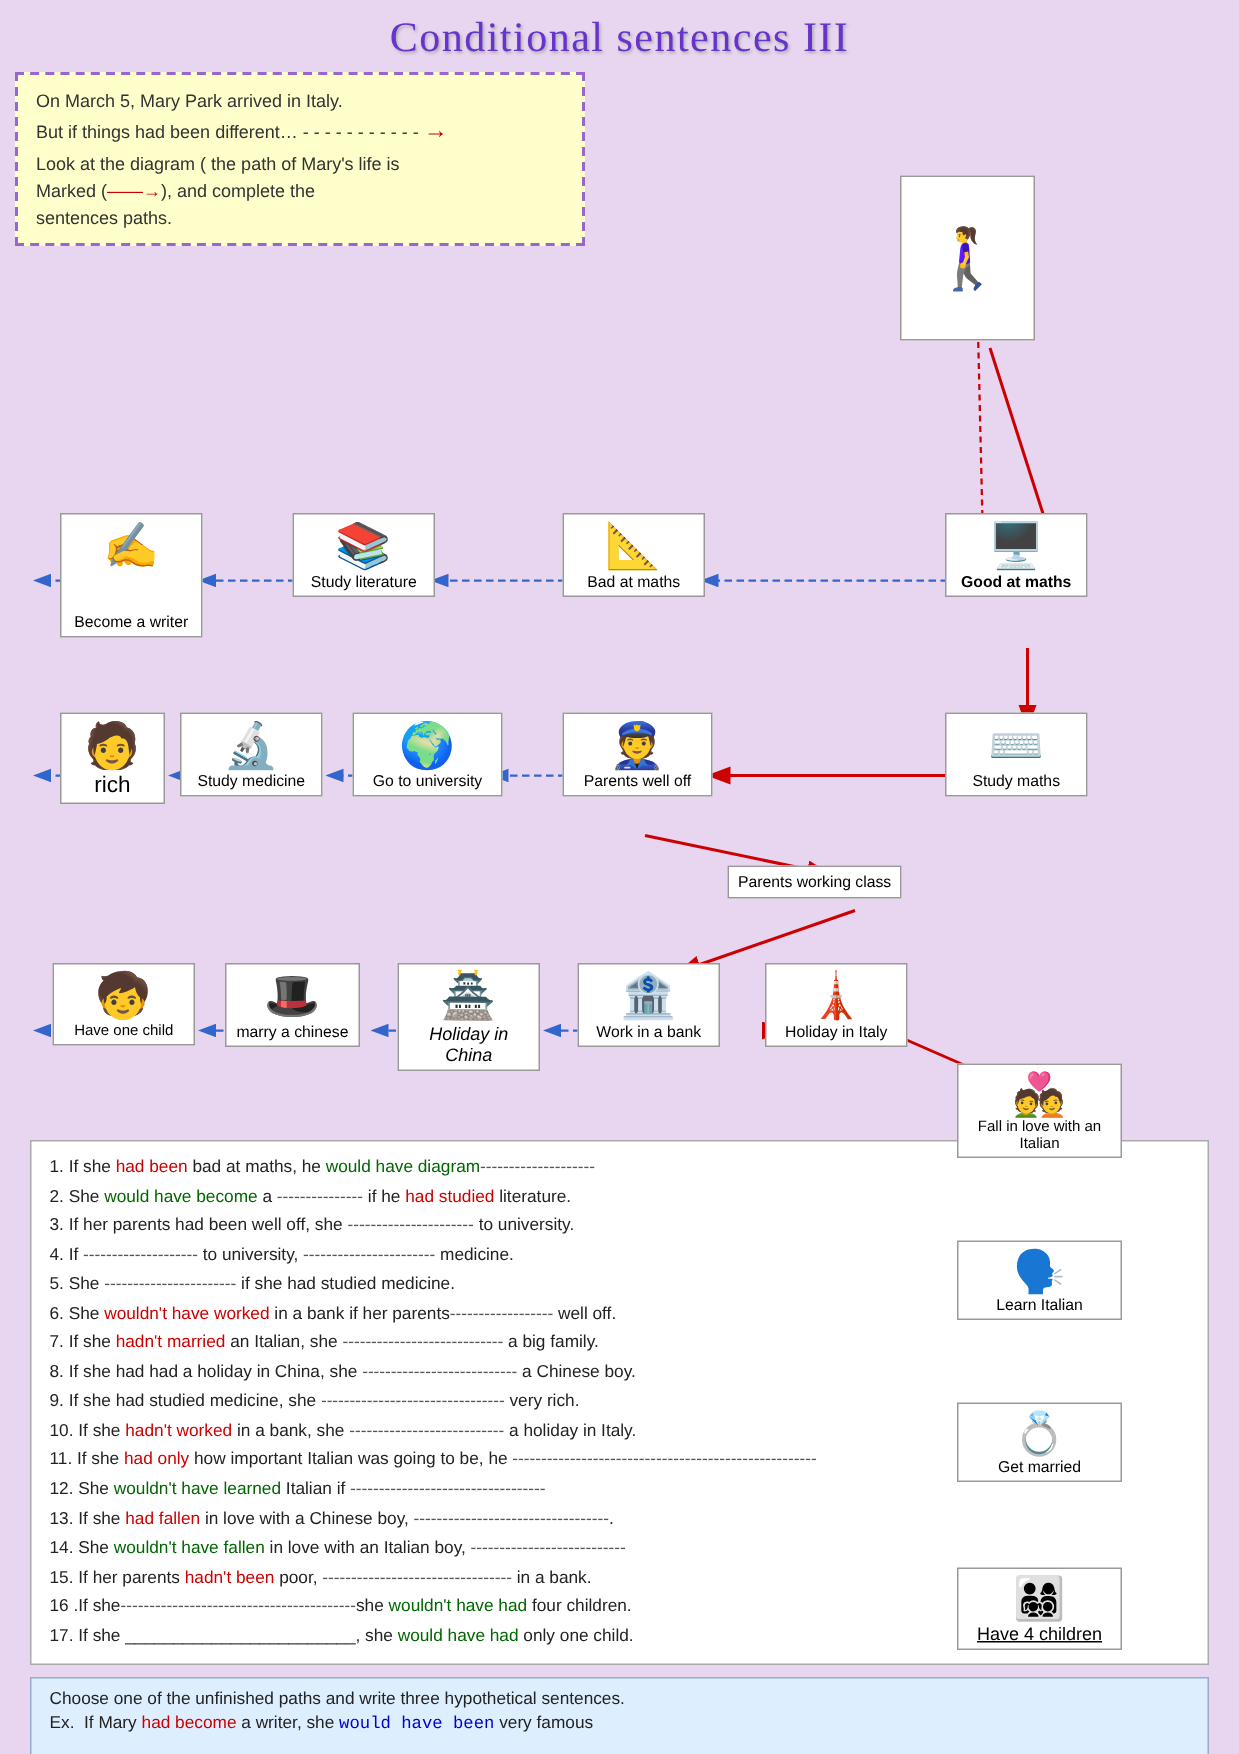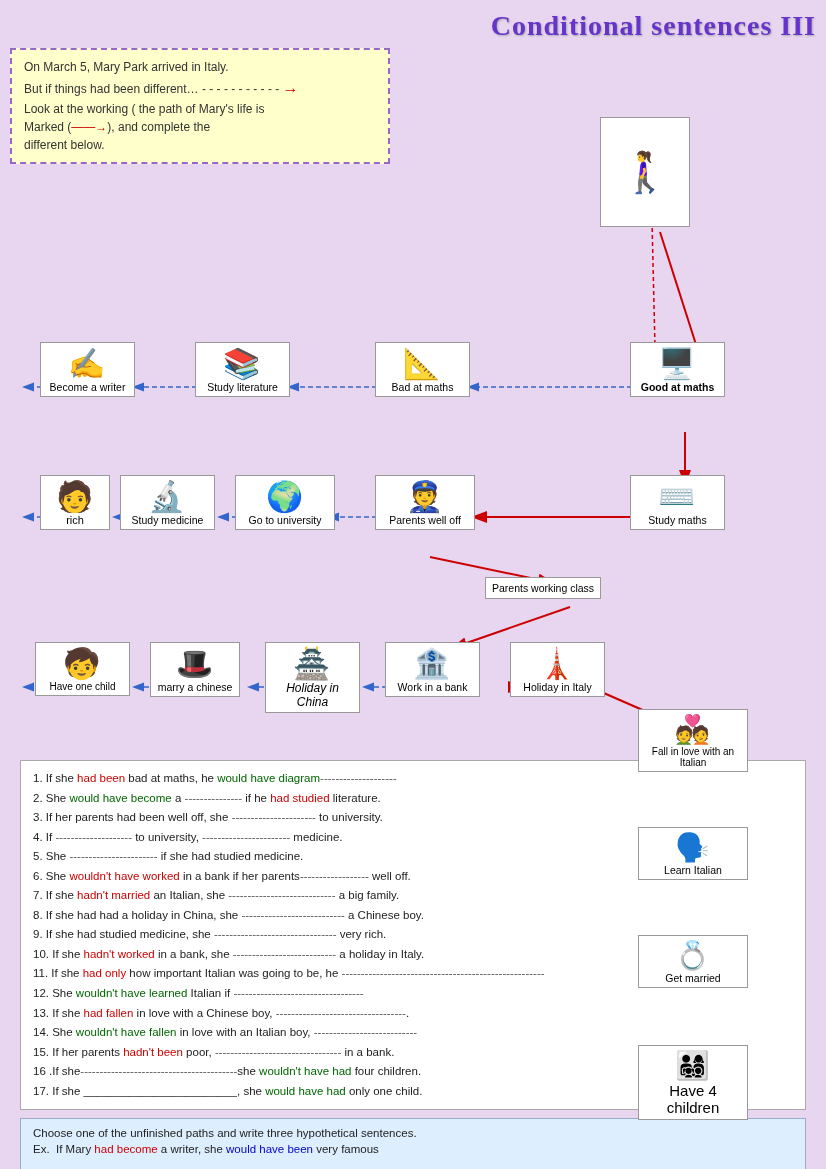--- a/index.html
+++ b/index.html
@@ -14,23 +14,23 @@
     }
     .page {
       background: #e8d5f0;
       margin: 0;
       padding: 10px;
       min-height: 1169px;
       position: relative;
     }
     
     .title {
-      text-align: right;
+      text-align: center;
       font-size: 28px;
-      font-weight: bold;
+      font-weight: normal;
       color: #6633cc;
       font-family: 'Comic Sans MS', cursive;
       text-shadow: 1px 1px 2px #aaa;
       margin-bottom: 8px;
       letter-spacing: 1px;
     }
     
     .intro-box {
       border: 2px dashed #9966cc;
       background: #ffffcc;
@@ -92,23 +92,23 @@
 
 <div class="page">
 
   <div class="title">Conditional sentences III</div>
 
   <div class="intro-box">
     <div>On March 5, Mary Park arrived in Italy.</div>
     <div>
       <span>But if things had been different…</span> <span style="color:#333">- - - - - - - - - - -</span> <span style="color:#cc0000; font-size:16px">→</span>
     </div>
-    <div>Look at the working ( the path of Mary's life is</div>
+    <div>Look at the diagram ( the path of Mary's life is</div>
     <div>Marked (<span style="color:#cc0000">——→</span>), and complete the</div>
-    <div>different below.</div>
+    <div>sentences paths.</div>
   </div>
 
   <div class="diagram" style="margin-top:45px; position:relative; width:780px; height:665px; margin-left:10px;">
 
     <svg class="arrows-svg">
 
       <defs>
         <marker id="arrowRed" markerWidth="8" markerHeight="8" refX="6" refY="3" orient="auto">
           <path d="M0,0 L0,6 L8,3 z" fill="#cc0000"></path>
         </marker>
@@ -181,36 +181,36 @@
       <div style="font-size:10.5px;">Bad at maths</div>
     </div>
 
     <div style="position:absolute; top:255px; left:175px; width:95px; background:white; border:1.5px solid #999; text-align:center; padding:3px;">
       <div style="font-size:30px;">📚</div>
       <div style="font-size:10.5px;">Study literature</div>
     </div>
 
     <div style="position:absolute; top:255px; left:20px; width:95px; background:white; border:1.5px solid #999; text-align:center; padding:3px;">
       <div style="font-size:30px;">✍️</div>
-      <div style="font-size:10.5px;">Become a writer</div>
+      <div style="font-size:10.5px;margin-top:27px;">Become a writer</div>
     </div>
 
     <div style="position:absolute; top:388px; left:610px; width:95px; background:white; border:1.5px solid #999; text-align:center; padding:3px;">
       <div style="font-size:30px;">⌨️</div>
       <div style="font-size:10.5px;">Study maths</div>
     </div>
 
     <div style="position:absolute; top:388px; left:355px; width:100px; background:white; border:1.5px solid #999; text-align:center; padding:3px;">
       <div style="font-size:30px;">👮</div>
       <div style="font-size:10.5px;">Parents well off</div>
     </div>
 
     <div style="position:absolute; top:388px; left:20px; width:70px; background:white; border:1.5px solid #999; text-align:center; padding:3px;">
       <div style="font-size:30px;">🧑</div>
-      <div style="font-size:11px;">rich</div>
+      <div style="font-size:15px;">rich</div>
     </div>
 
     <div style="position:absolute; top:388px; left:100px; width:95px; background:white; border:1.5px solid #999; text-align:center; padding:3px;">
       <div style="font-size:30px;">🔬</div>
       <div style="font-size:10.5px;">Study medicine</div>
     </div>
 
     <div style="position:absolute; top:388px; left:215px; width:100px; background:white; border:1.5px solid #999; text-align:center; padding:3px;">
       <div style="font-size:30px;">🌍</div>
       <div style="font-size:10.5px;">Go to university</div>
@@ -255,21 +255,21 @@
       <div style="font-size:10.5px;">Learn Italian</div>
     </div>
 
     <div style="position:absolute; top:848px; left:618px; width:110px; background:white; border:1.5px solid #999; text-align:center; padding:3px;">
       <div style="font-size:28px;">💍</div>
       <div style="font-size:10.5px;">Get married</div>
     </div>
 
     <div style="position:absolute; top:958px; left:618px; width:110px; background:white; border:1.5px solid #999; text-align:center; padding:3px;">
       <div style="font-size:28px;">👨‍👩‍👧‍👦</div>
-      <div style="font-size:15px;">Have 4 children</div>
+      <div style="font-size:12px;text-decoration:underline;">Have 4 children</div>
     </div>
 
   </div>
 
   <div class="sentences-box" style="margin-top:8px;">
     <div>1. If she <span class="red">had been</span> bad at maths, he <span class="green">would have diagram</span><span class="dashes">--------------------</span></div>
     <div>2. She <span class="green">would have become</span> a <span class="dashes">---------------</span> if he <span class="red">had studied</span> literature.</div>
     <div>3. If her parents had been well off, she <span class="dashes">----------------------</span> to university.</div>
     <div>4. If <span class="dashes">--------------------</span> to university, <span class="dashes">-----------------------</span> medicine.</div>
     <div>5. She <span class="dashes">-----------------------</span> if she had studied medicine.</div>
@@ -284,19 +284,19 @@
     <div>14. She <span class="green">wouldn't have fallen</span> in love with an Italian boy, <span class="dashes">---------------------------</span></div>
     <div>15. If her parents <span class="red">hadn't been</span> poor, <span class="dashes">---------------------------------</span> in a bank.</div>
     <div>16 .If she<span class="dashes">-----------------------------------------</span>she <span class="green">wouldn't have had</span> four children.</div>
     <div>17. If she ________________________, she <span class="green">would have had</span> only one child.</div>
   </div>
 
   <div class="exercise-box">
     <div style="margin-bottom:4px;">Choose one of the unfinished paths and write three hypothetical sentences.</div>
     <div>
       <span>Ex.</span>&nbsp;
-      If Mary <span style="color:#cc0000;">had become</span> a writer, she <span style="color:#0000cc;">would have been</span> very famous
+      If Mary <span style="color:#cc0000;">had become</span> a writer, she <span style="color:#0000cc;font-family:Liberation Mono, monospace;">would have been</span> very famous
     </div>
     <div class="line"></div>
 
   </div>
 
 </div>
 
 </body></html>

